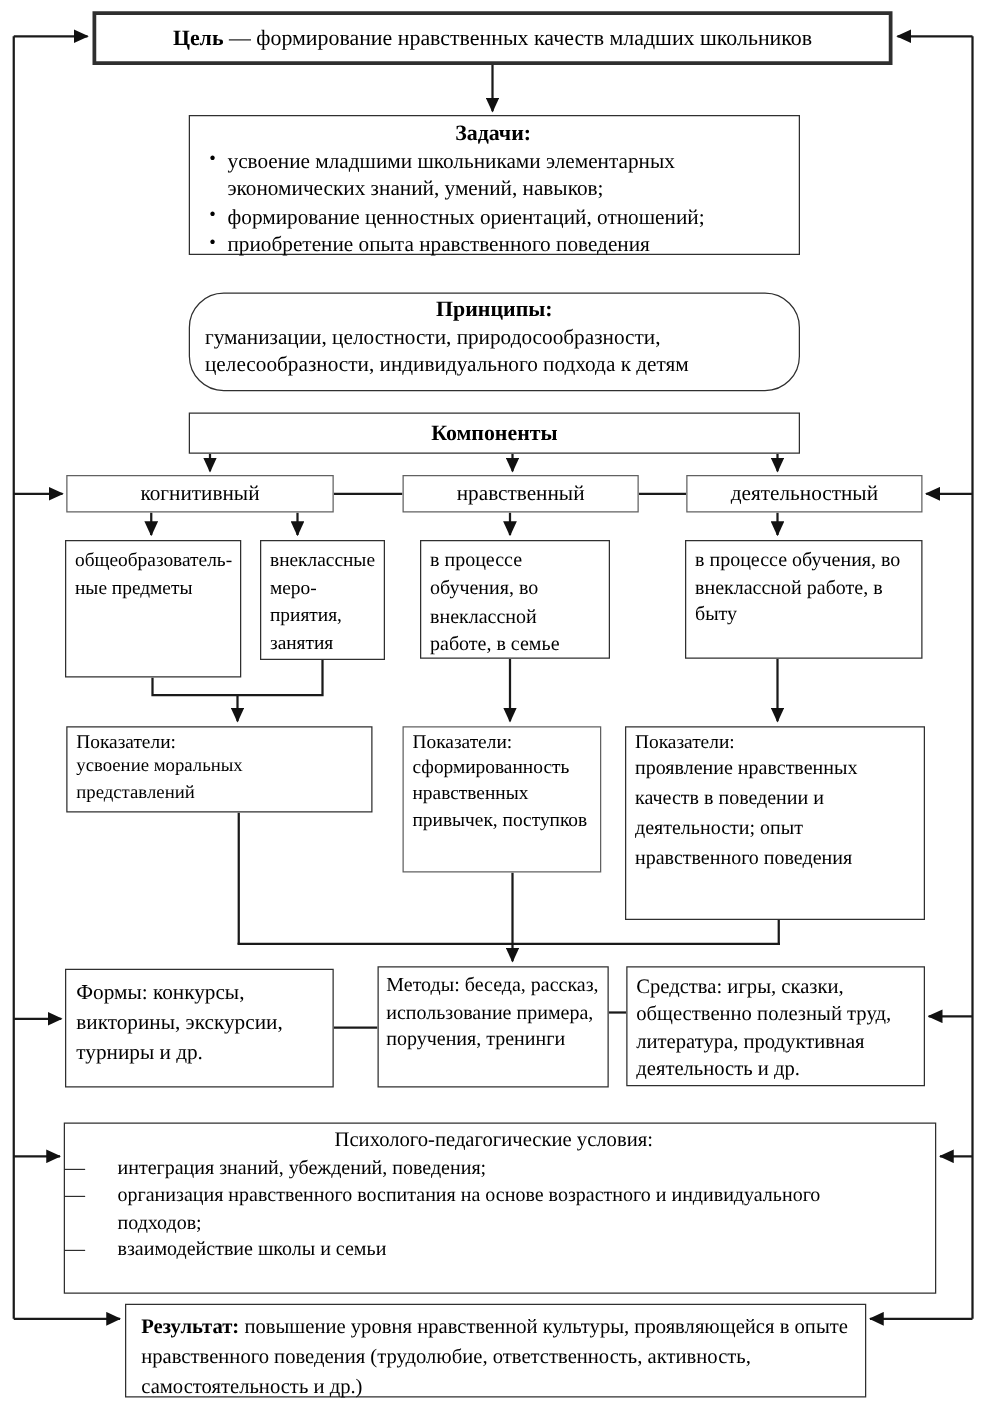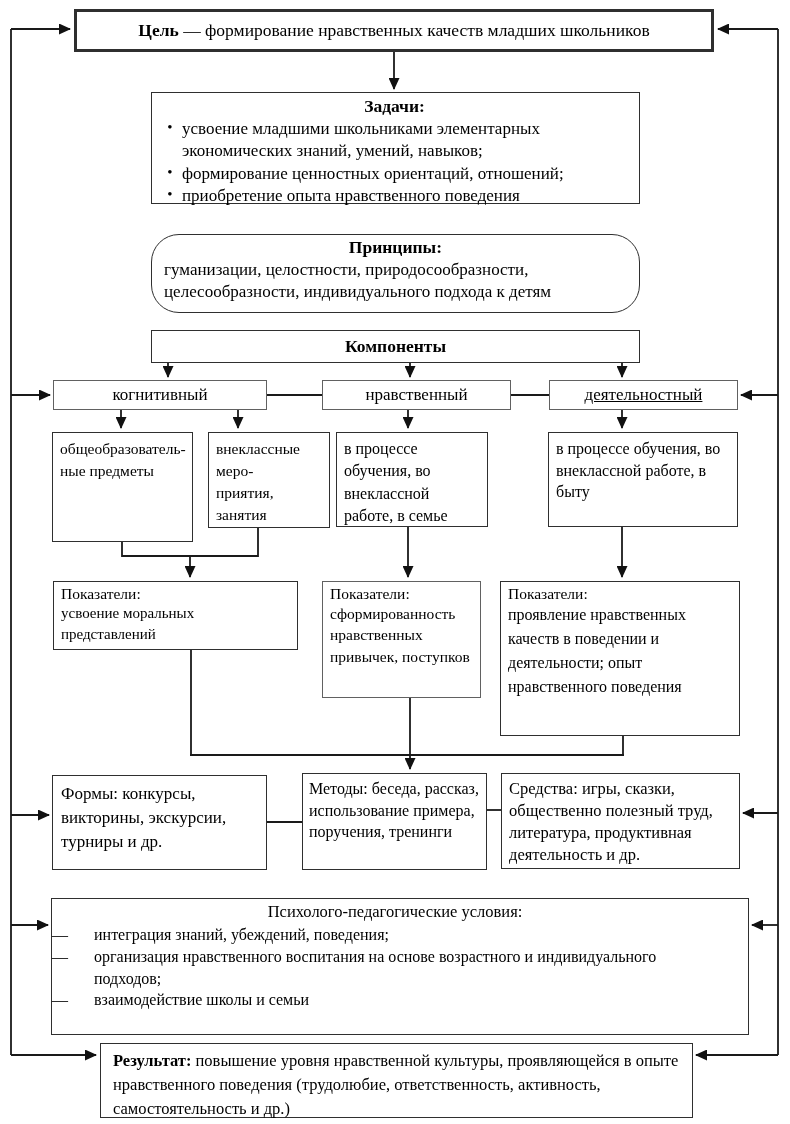--- a/index.html
+++ b/index.html
@@ -31,25 +31,25 @@
   .bullet-text{flex:1;}
   
   #principles-box{left:151px;top:234px;width:489px;height:79px;font-size:17px;padding:2px 8px;border-radius:28px;}
   #principles-box .title{font-size:17.5px;margin-bottom:1px;}
   #principles-box .body{line-height:1.3;padding-left:4px;}
   
   #components-box{left:151px;top:330px;width:489px;height:33px;font-size:17.5px;font-weight:bold;}
   .component{height:30px;top:380px;font-size:17px;}
   #comp-cognitive{left:53px;width:214px;}
   #comp-moral{left:322px;width:189px;}
-  #comp-activity{left:549px;width:189px;text-decoration:underline;}
+  #comp-activity{left:549px;width:189px;}
   
   .ctx{font-size:15.5px;line-height:1.5;padding:5px 7px;white-space:pre-line;}
   #ctx-subjects{left:52px;top:432px;width:141px;height:110px;line-height:1.45;}
-  #ctx-extracurricular{left:208px;top:432px;width:122px;height:96px;line-height:1.42;}
+  #ctx-extracurricular{left:208px;top:432px;width:100px;height:96px;line-height:1.42;}
   #ctx-moral{left:336px;top:432px;width:152px;height:95px;font-size:16px;line-height:1.4;}
   #ctx-activity{left:548px;top:432px;width:190px;height:95px;font-size:16px;line-height:1.35;}
   
   .ind{padding:3px 7px;}
   .ind .ind-title{font-size:15.5px;}
   .ind .ind-body{line-height:1.38;}
   #ind-cognitive{left:53px;top:581px;width:245px;height:69px;font-size:15px;}
   #ind-moral{left:322px;top:581px;width:159px;height:117px;font-size:15.5px;}
   #ind-activity{left:500px;top:581px;width:240px;height:155px;font-size:16px;}
   #ind-activity .ind-body{line-height:1.5;}

